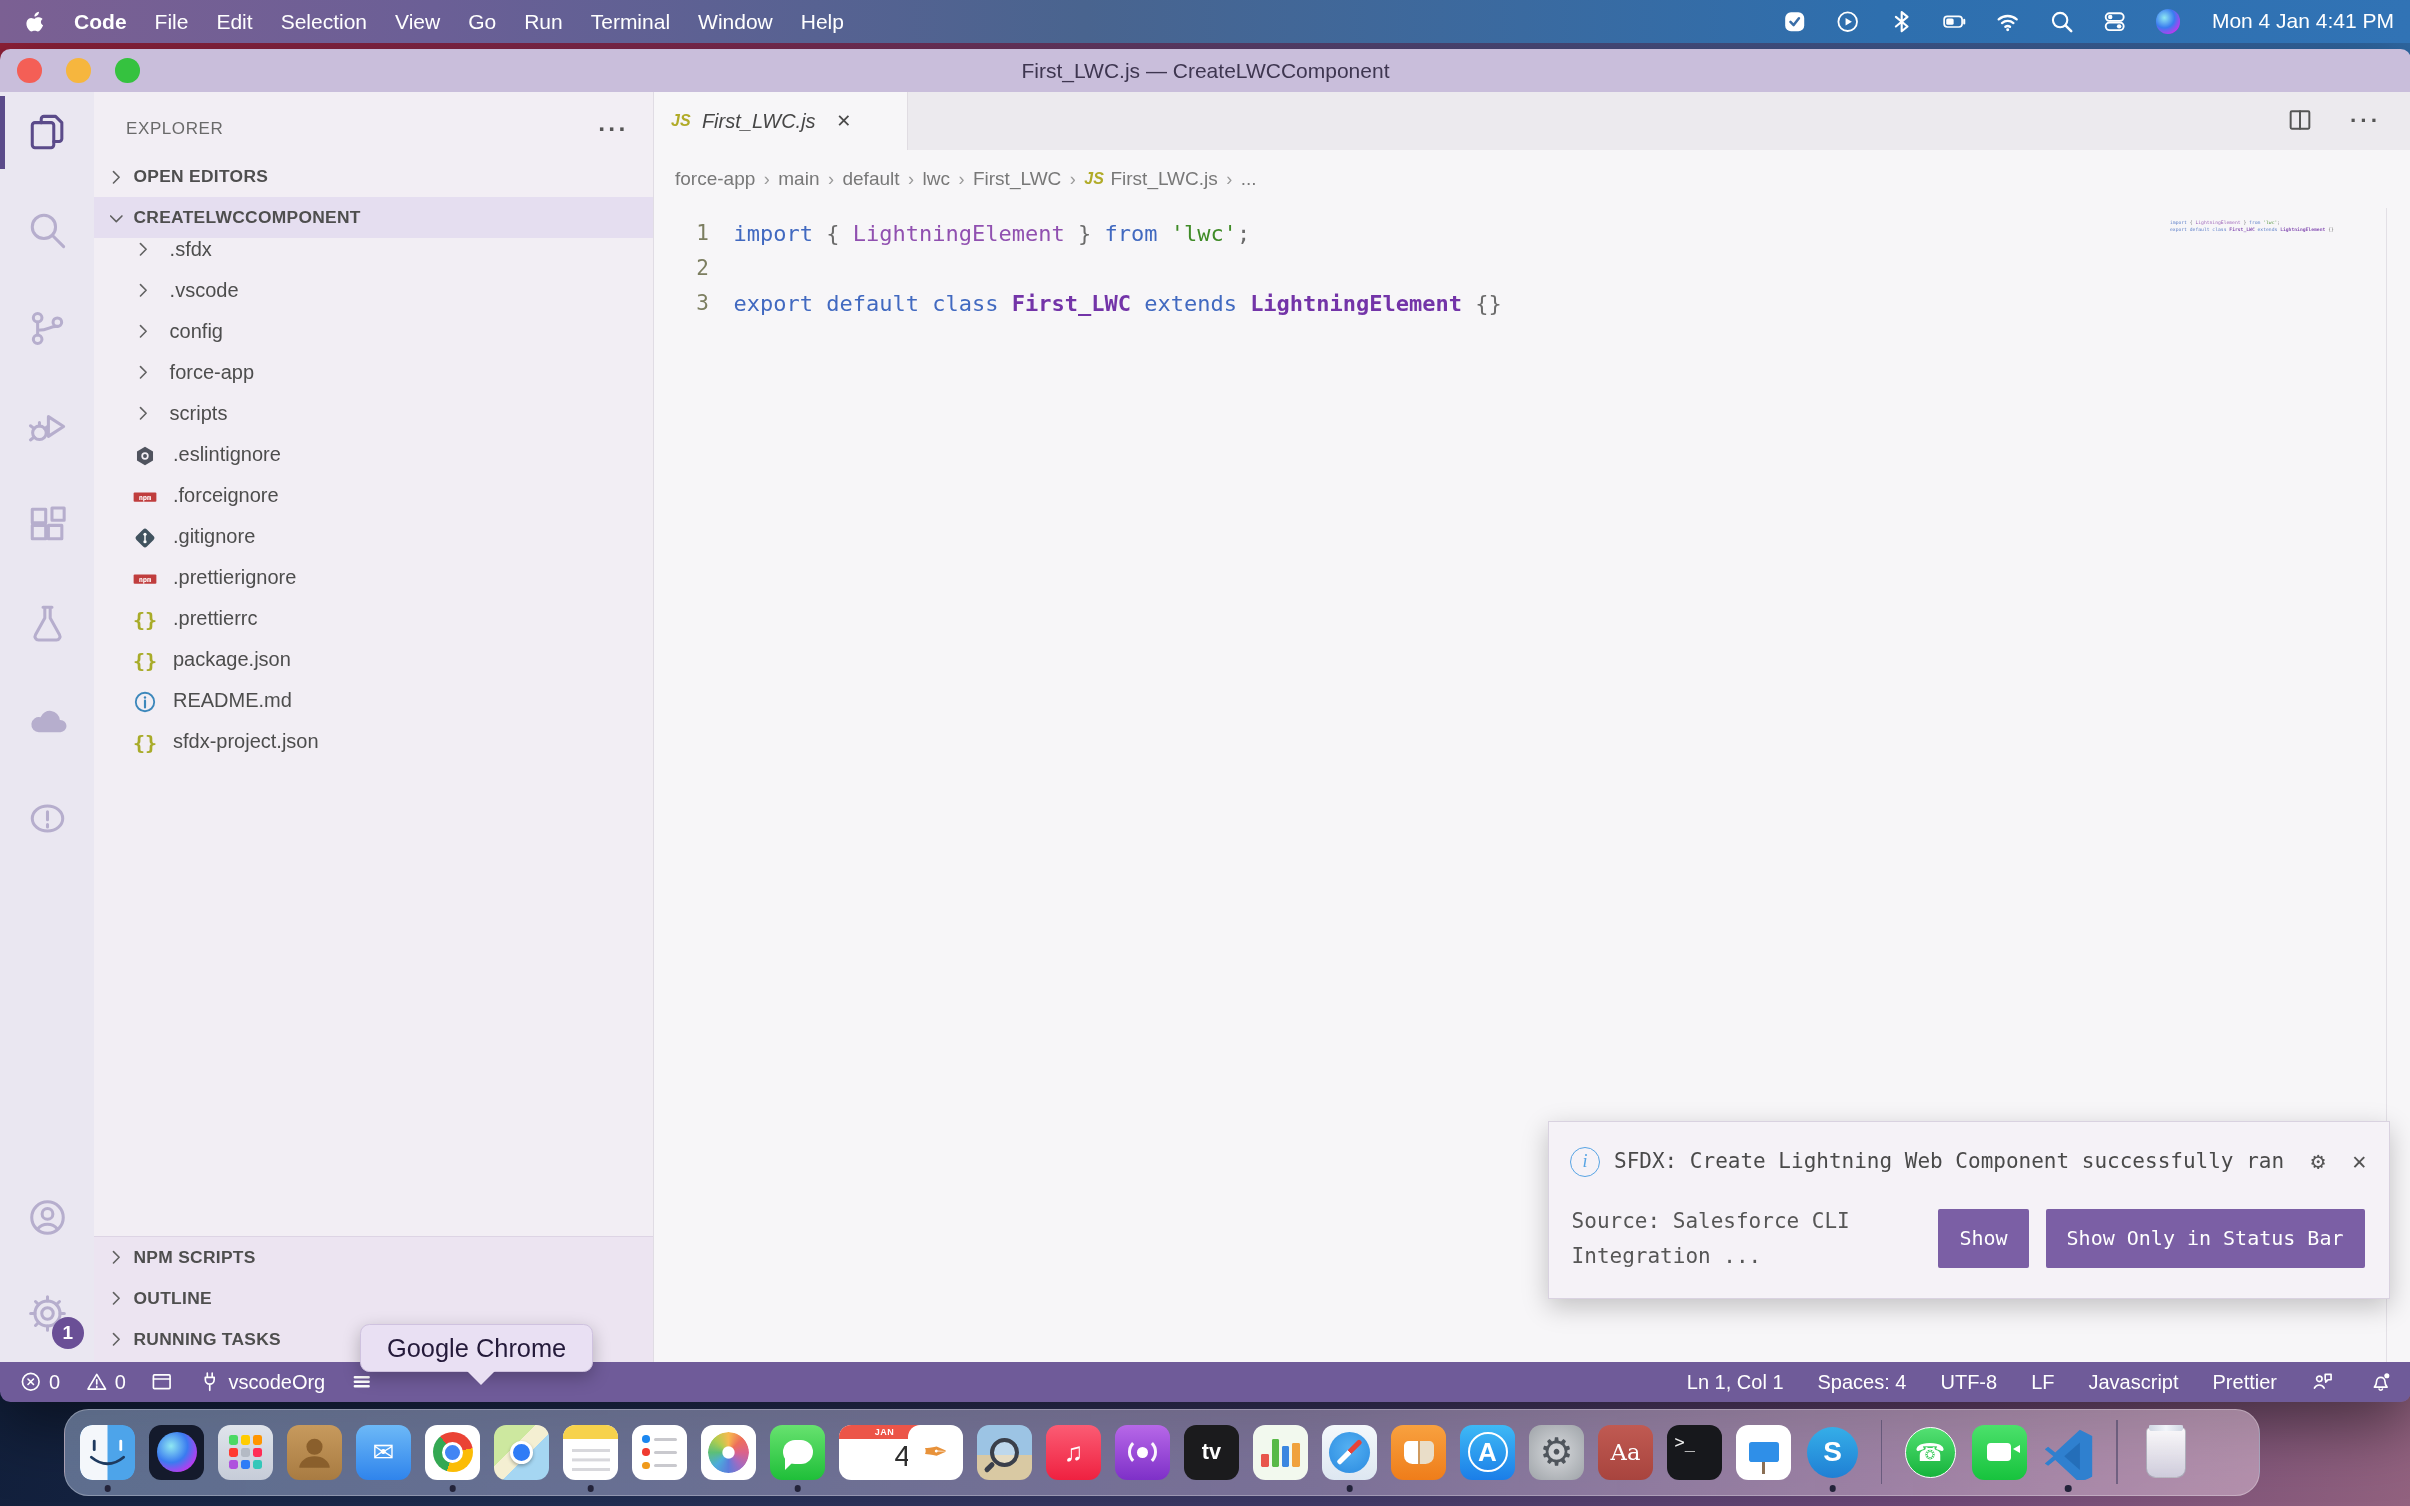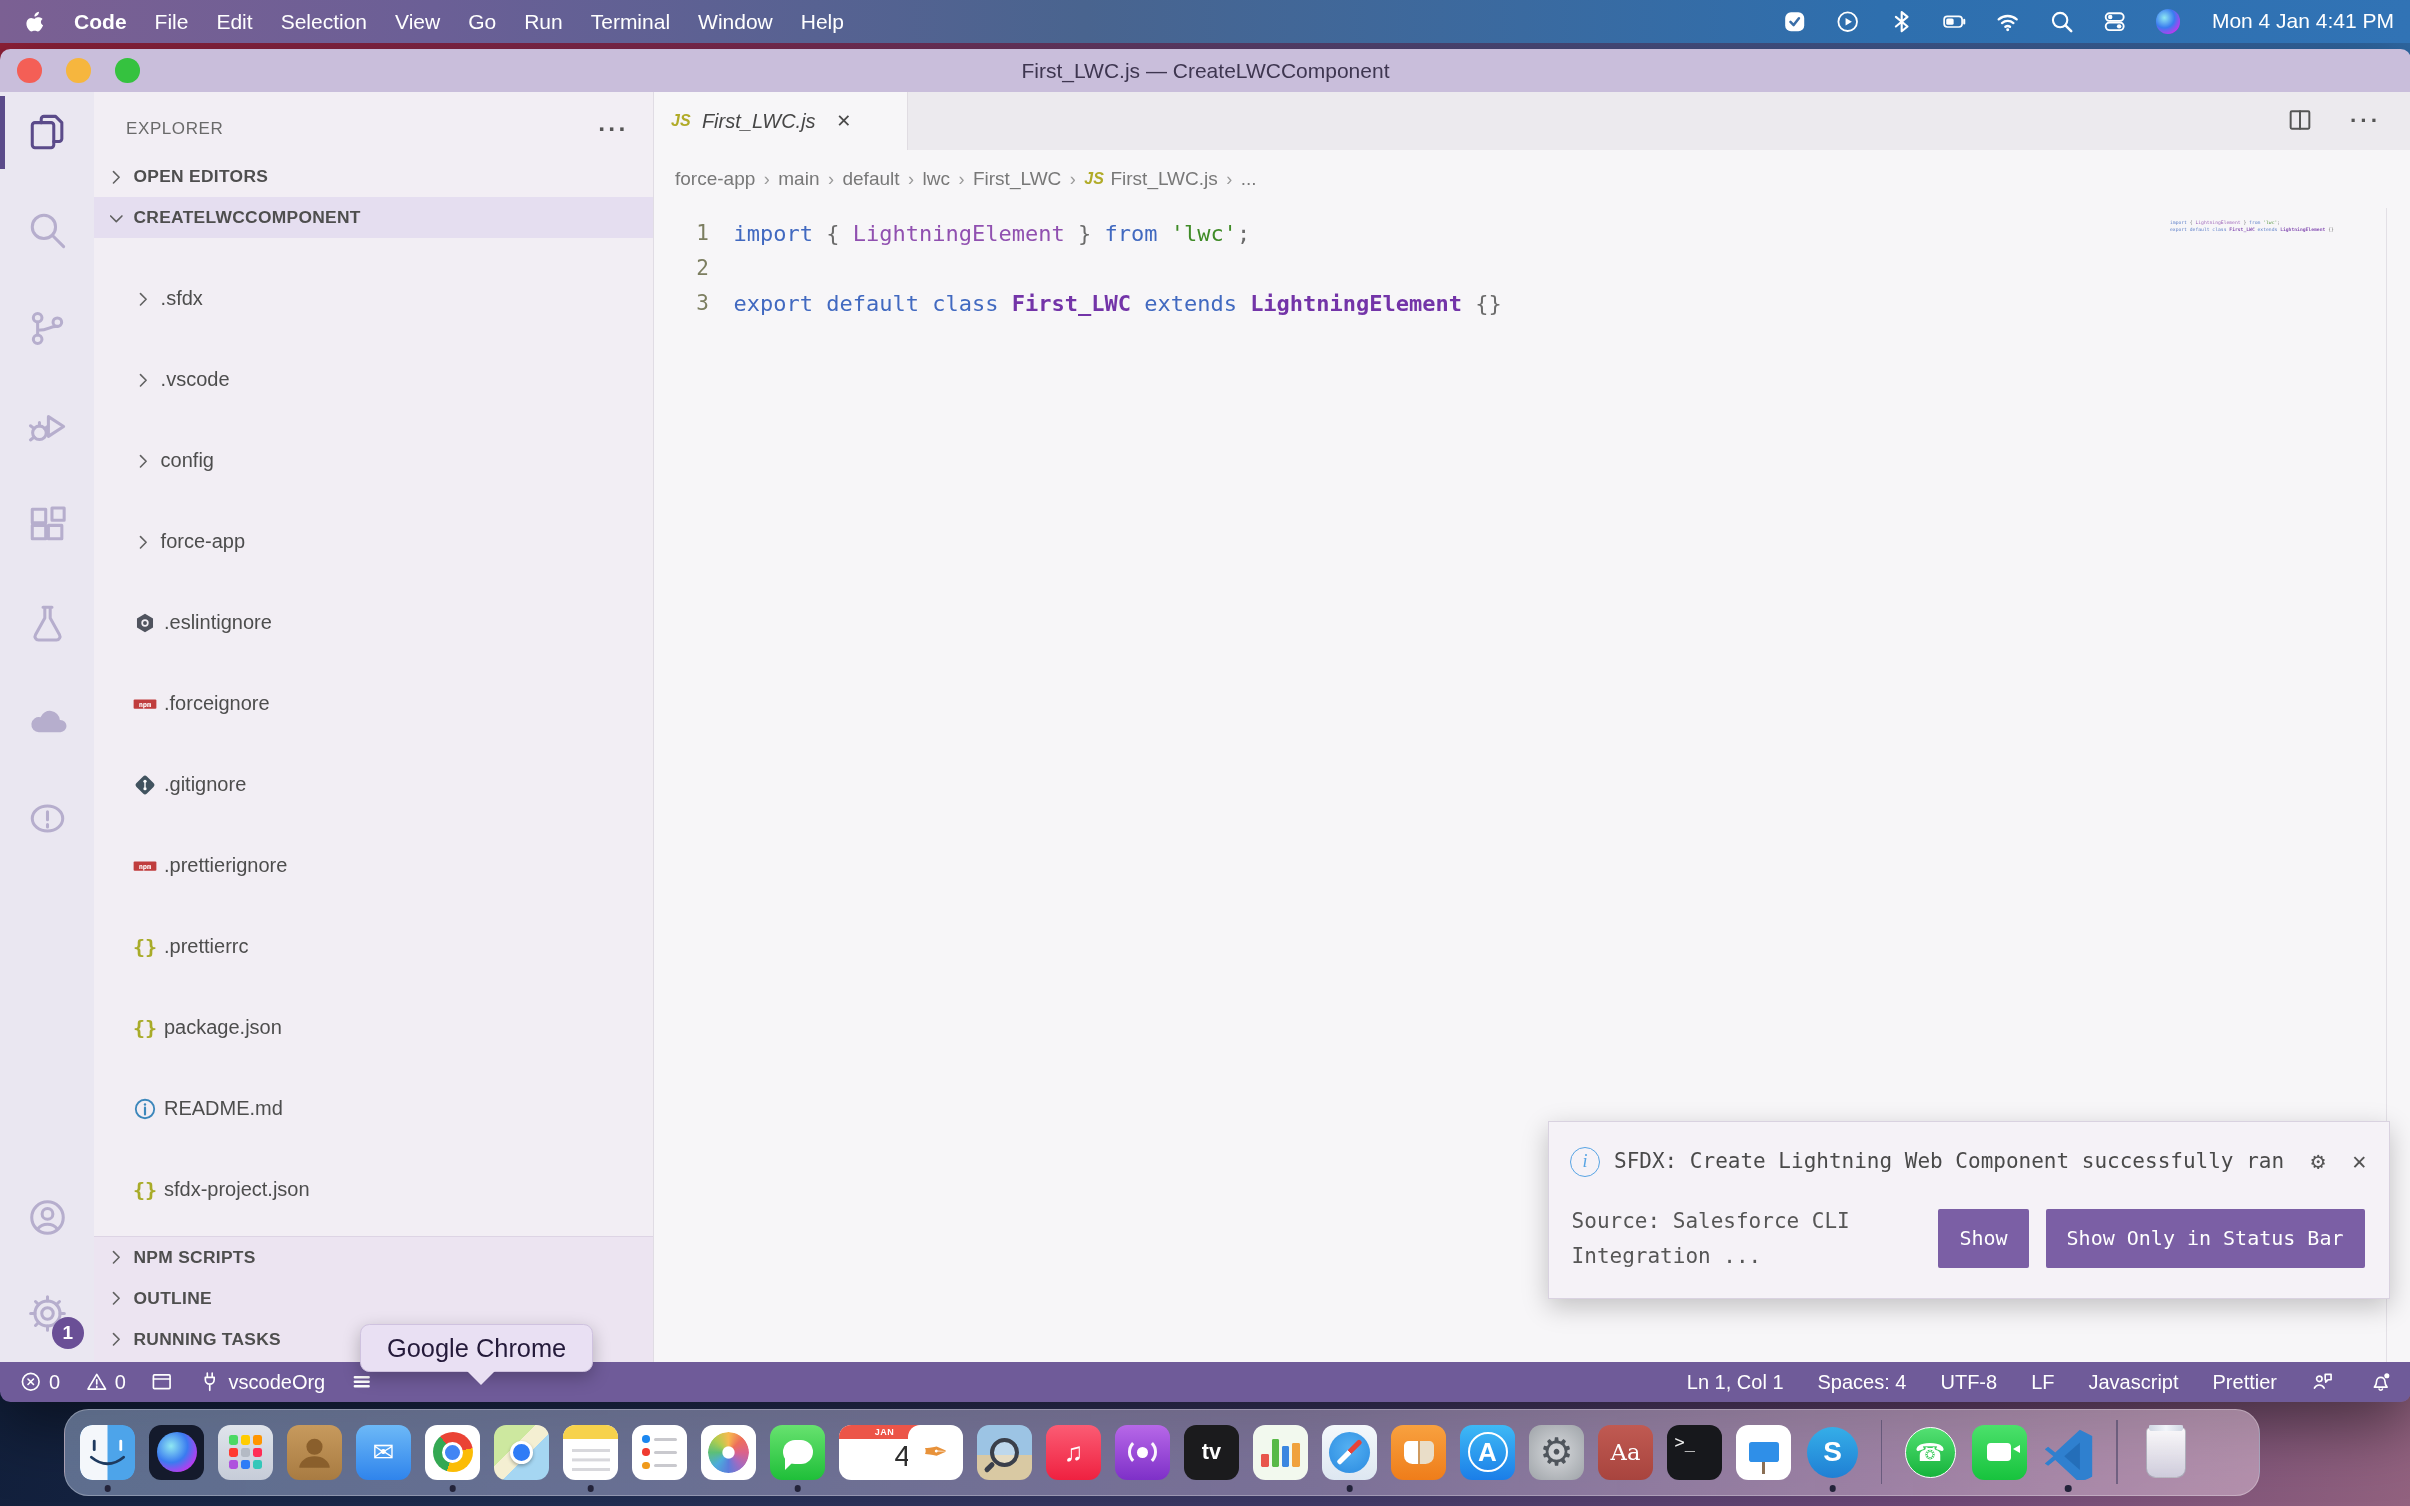--- a/index.html
+++ b/index.html
@@ -54,21 +54,21 @@
   
   .sidebar{width:559px;flex:none;background:#f2eef4;border-right:0.9px solid #e0dce4;display:flex;flex-direction:column;position:relative;}
   .sb-head{height:55px;display:flex;align-items:center;padding:9.4px 24.5px 0 32px;flex:none;}
   .sb-title{font-size:17px;color:#6a6a6a;letter-spacing:0.6px;}
   .sb-more{margin-left:auto;color:#555;font-size:24.5px;font-weight:bold;letter-spacing:1.9px;}
   .sec-row{height:41px;display:flex;align-items:center;padding-left:11.3px;gap:5.6px;font-size:17.4px;font-weight:bold;color:#4e4e4e;letter-spacing:0.3px;flex:none;}
   .sec-row.selected{background:#e5def0;}
   .chev{width:22.6px;height:22.6px;color:#616161;flex:none;}
   .chev svg{width:22.6px;height:22.6px;}
   .tree{flex:none;}
-  .tree-row{height:41px;display:flex;align-items:center;padding-left:38px;gap:6px;font-size:20px;color:#4d4d4d;margin-top:40px;}
+  .tree-row{height:41px;display:flex;padding-left:38px;gap:15px;font-size:20px;color:#4d4d4d;}
   .tree-row .ficon{width:26px;height:26px;flex:none;display:flex;align-items:center;justify-content:center;}
   .tree-row .ficon svg{width:26px;height:26px;}
   .braces{color:#a8ab28;font-weight:bold;font-size:20px;font-family:"DejaVu Sans Mono",monospace;}
   .sb-bottom{margin-top:auto;border-top:0.9px solid #ddd4e4;background:#ece4f1;padding-bottom:1.9px;}
 
   
   .editor{flex:1;background:#f7f6f8;display:flex;flex-direction:column;position:relative;min-width:0;gap:10px;}
   .tabbar{height:58px;background:#eceaee;display:flex;flex:none;}
   .tab{width:254px;background:#f7f6f8;display:flex;align-items:center;padding:0 17px;gap:11.3px;border-right:0.9px solid #e0dce2;box-sizing:border-box;}
   .js-badge{color:#b1ab28;font-weight:bold;font-size:16px;font-style:italic;}
@@ -397,20 +397,26 @@
                 </svg></span>
               <span>config</span>
             </div>
             <div class="tree-row">
               <span class="chev"><svg class="" viewBox="0 0 24 24" fill="none" stroke="currentColor" stroke-width="1.7" stroke-linecap="round" stroke-linejoin="round">
                   <path d="M9 6l6 6-6 6"></path>
                 </svg></span>
               <span>force-app</span>
             </div>
             <div class="tree-row">
+              <span class="chev"><svg class="" viewBox="0 0 24 24" fill="none" stroke="currentColor" stroke-width="1.7" stroke-linecap="round" stroke-linejoin="round">
+                  <path d="M9 6l6 6-6 6"></path>
+                </svg></span>
+              <span>scripts</span>
+            </div>
+            <div class="tree-row">
               <span class="ficon">
                 <svg class="" viewBox="0 0 24 24" fill="none" stroke="currentColor" stroke-width="1.7" stroke-linecap="round" stroke-linejoin="round">
                   <g stroke="none">
                     <path d="M12 3.5l7.4 4.25v8.5L12 20.5l-7.4-4.25v-8.5z" fill="#50535e"></path>
                     <circle cx="12" cy="12" r="3.4" fill="#f2eef4"></circle>
                     <circle cx="12" cy="12" r="1.8" fill="#50535e"></circle>
                   </g>
                 </svg>
               </span>
               <span>.eslintignore</span>

